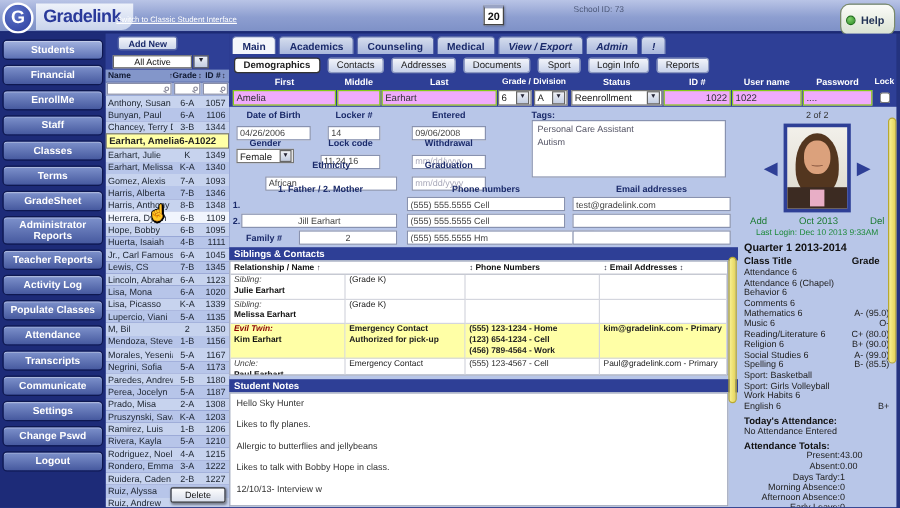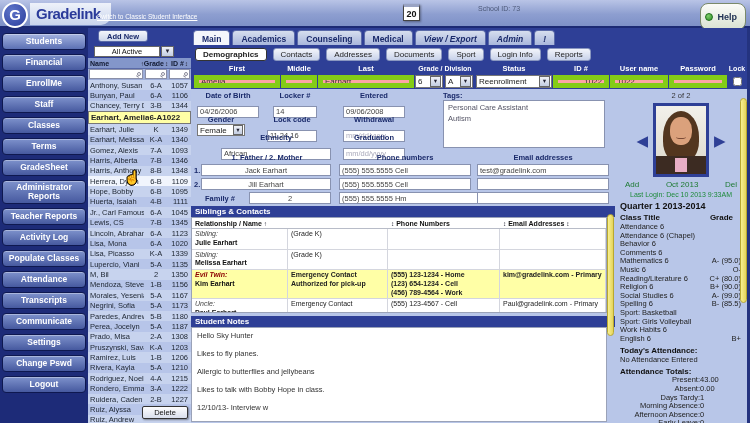--- a/index.html
+++ b/index.html
@@ -78,21 +78,21 @@
   .tab.it{font-style:italic;}
   .subtabs-row{height:18px;display:flex;gap:6px;align-items:center;padding-left:4px;}
   .subtab{padding:1px 7px;background:linear-gradient(#f2f4fa,#c8d2ea);border:1px solid #8a97c0;
     border-radius:3px;font-size:8px;color:#222;cursor:pointer;}
   .subtab.active{background:#ffffff;border:1px solid #333;font-weight:bold;}
   .form-labels,.form-inputs{display:grid;grid-template-columns:86px 36px 96px 60px 76px 56px 58px 58px 18px;
     column-gap:1px;padding-left:3px;}
   .form-labels{height:10px;align-items:center;}
   .form-labels div{font-size:7.5px;font-weight:bold;color:#fff;text-align:center;white-space:nowrap;}
   .form-inputs{height:16px;align-items:center;}
-  .tfield{height:13px;width:100%;background:#fca5a5;border:5px solid #84cc16;font-size:8px;color:#333;padding:0 2px;}
+  .tfield{height:13px;width:100%;background:#f0abfc;border:1px solid #84cc16;font-size:8px;color:#333;padding:0 2px;}
   .tfield.right{text-align:right;}
   .mini-wrap{display:flex;gap:2px;}
   .sel{height:13px;background:#fff;border:1px solid #777;display:flex;align-items:center;font-size:8px;color:#222;}
   .sel .txt{flex:1;padding-left:2px;}
   .dd{width:11px;height:11px;margin-right:1px;background:linear-gradient(#f0f2f7,#c3cde2);border:1px solid #666;
     font-size:5.5px;color:#223;display:flex;align-items:center;justify-content:center;}
   .mini-sel{width:28px;}
   .lockbox{width:9px;height:9px;margin:0 auto;}
 
   .body-row{display:flex;height:334px;}
@@ -510,21 +510,20 @@
           </div>
         </div>
 
         <div class="parents">
           <div class="p-head" style="left:10px;width:132px">1. Father / 2. Mother</div>
           <div class="p-head" style="left:148px;width:132px">Phone numbers</div>
           <div class="p-head" style="left:286px;width:132px">Email addresses</div>
           <div id="parent-rows">
               <div class="p-row" style="top: 11px;">
                 <span class="p-num">1.</span>
-                <input class="p-in center" value="Jack Earhart" style="left: 10px; width: 130px;">
                 <input class="p-in " value="(555) 555.5555 Cell" style="left: 148px; width: 132px;">
                 <input class="p-in " value="test@gradelink.com" style="left: 286px; width: 132px;">
               </div>
               <div class="p-row" style="top: 25px;">
                 <span class="p-num">2.</span>
                 <input class="p-in center" value="Jill Earhart" style="left: 10px; width: 130px;">
                 <input class="p-in " value="(555) 555.5555 Cell" style="left: 148px; width: 132px;">
                 <input class="p-in " style="left: 286px; width: 132px;">
               </div>
             </div>

